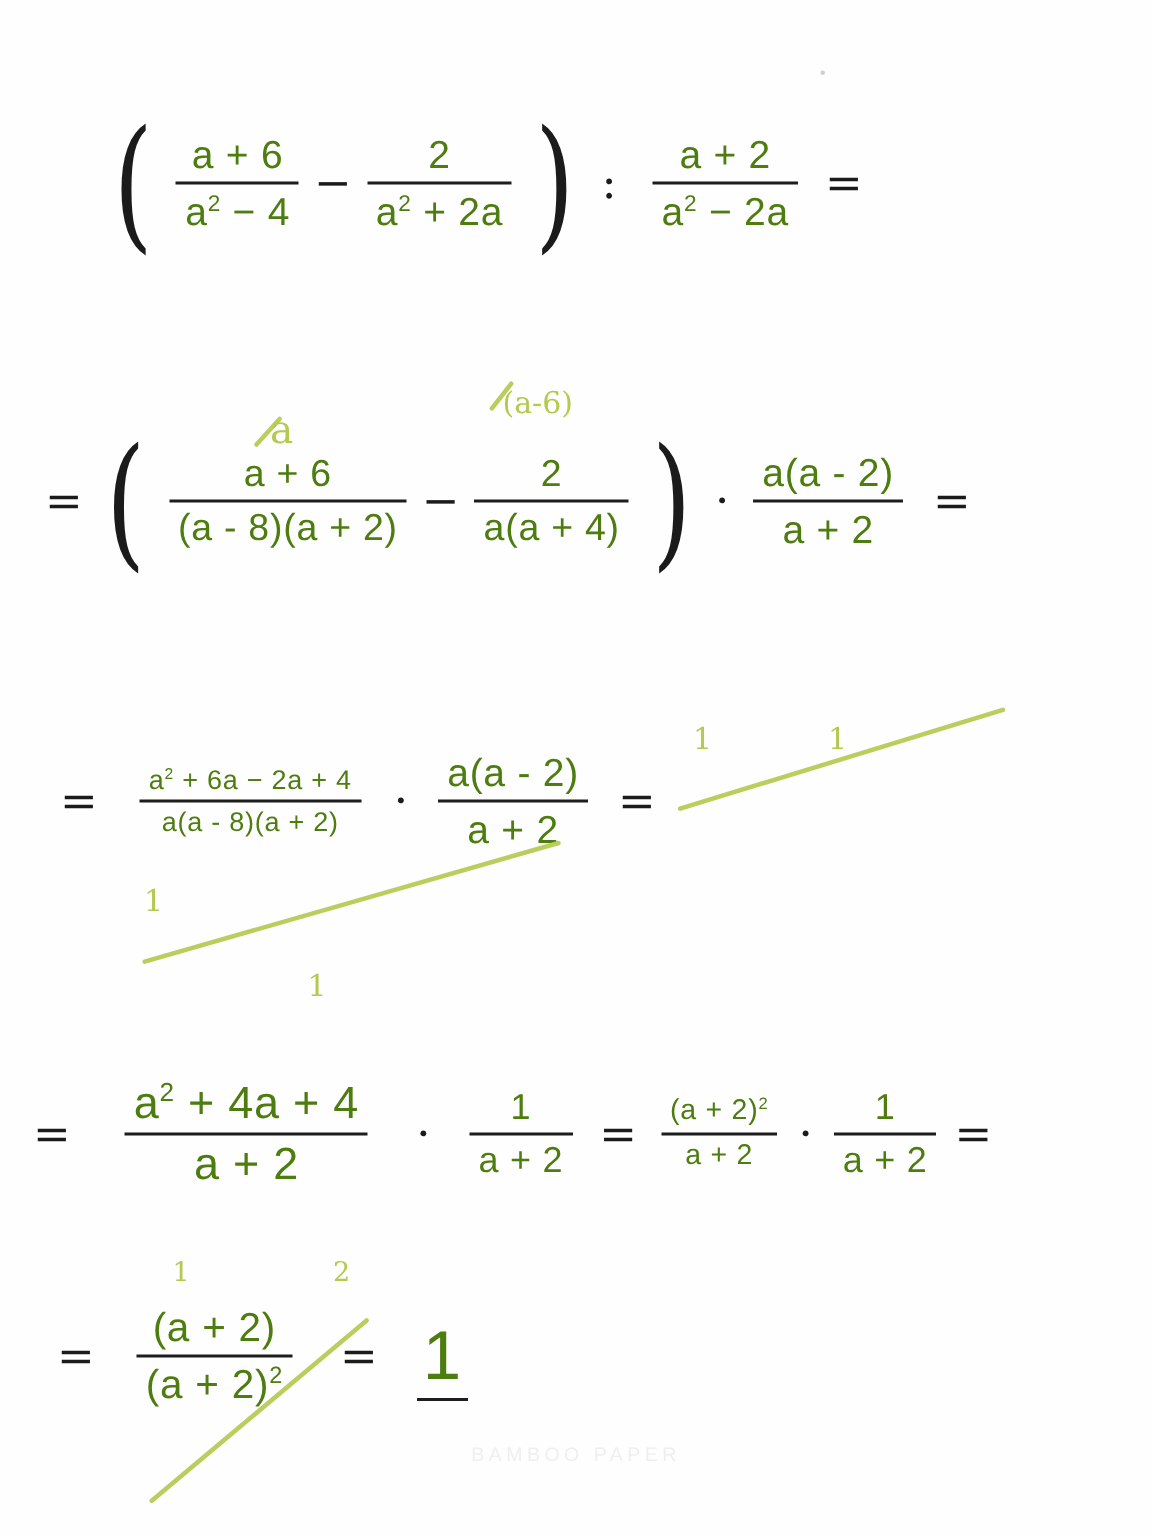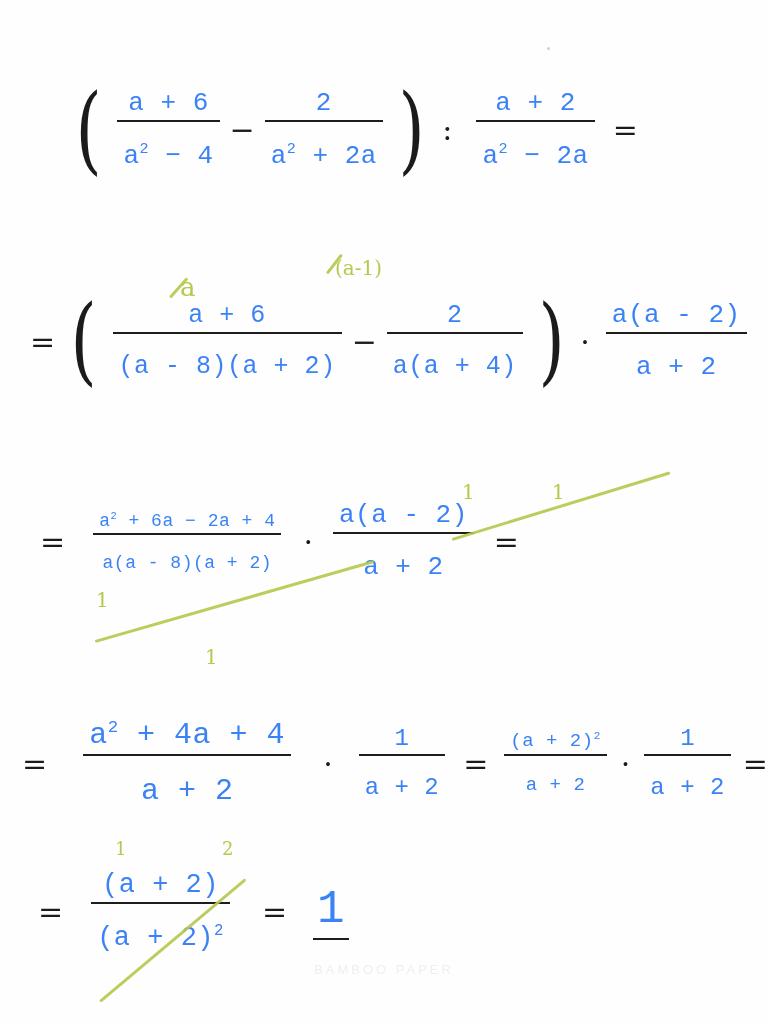--- a/index.html
+++ b/index.html
@@ -18,39 +18,39 @@
 
   .page {
     position: absolute;
     inset: 0;
     background: #fefefe;
   }
 
   
   .hw {
     position: absolute;
-    font-family: Liberation Mono, monospace;
-    color: #3b82f6;
+    font-family: Liberation Sans, sans-serif;
+    color: #4d7c0f;
     white-space: nowrap;
     letter-spacing: 0.5px;
   }
 
   .frac {
     display: inline-block;
     text-align: center;
     vertical-align: middle;
   }
   .frac .num {
     display: block;
     padding: 0 6px 2px 6px;
   }
   .frac .den {
     display: block;
     border-top: 2px solid #1d1d1d;
-    padding: 18px 6px 0 6px;
+    padding: 3px 6px 0 6px;
   }
 
   .row {
     position: absolute;
     display: flex;
     align-items: center;
     gap: 10px;
   }
 
   .op { font-size: 30px; }
@@ -147,21 +147,21 @@
     <span class="op">·</span>
     <span class="frac hw" style="position:relative; font-size:26px; margin-left:6px;">
       <span class="num">a(a - 2)</span>
       <span class="den">a + 2</span>
     </span>
     <span class="eq" style="margin-left:10px;">=</span>
   </div>
 
   <div class="green-note" style="left:180px; top:272px; font-size:26px;">a</div>
   <div class="strike" style="left:170px; top:296px; width:26px; transform:rotate(-48deg);"></div>
-  <div class="green-note" style="left:335px; top:256px; font-size:20px;">(a-1)</div>
+  <div class="green-note" style="left:335px; top:256px; font-size:20px;">(a-6)</div>
   <div class="strike" style="left:327px; top:272px; width:24px; transform:rotate(-52deg);"></div>
 
   <div class="row" style="left:40px; top:500px;">
     <span class="eq">=</span>
     <span class="frac hw" style="position:relative; font-size:18px; margin-left:18px;">
       <span class="num">a<sup>2</sup> + 6a − 2a + 4</span>
       <span class="den">a(a - 8)(a + 2)</span>
     </span>
     <span class="op" style="margin-left:12px;">·</span>
     <span class="frac hw" style="position:relative; font-size:26px; margin-left:10px;">

